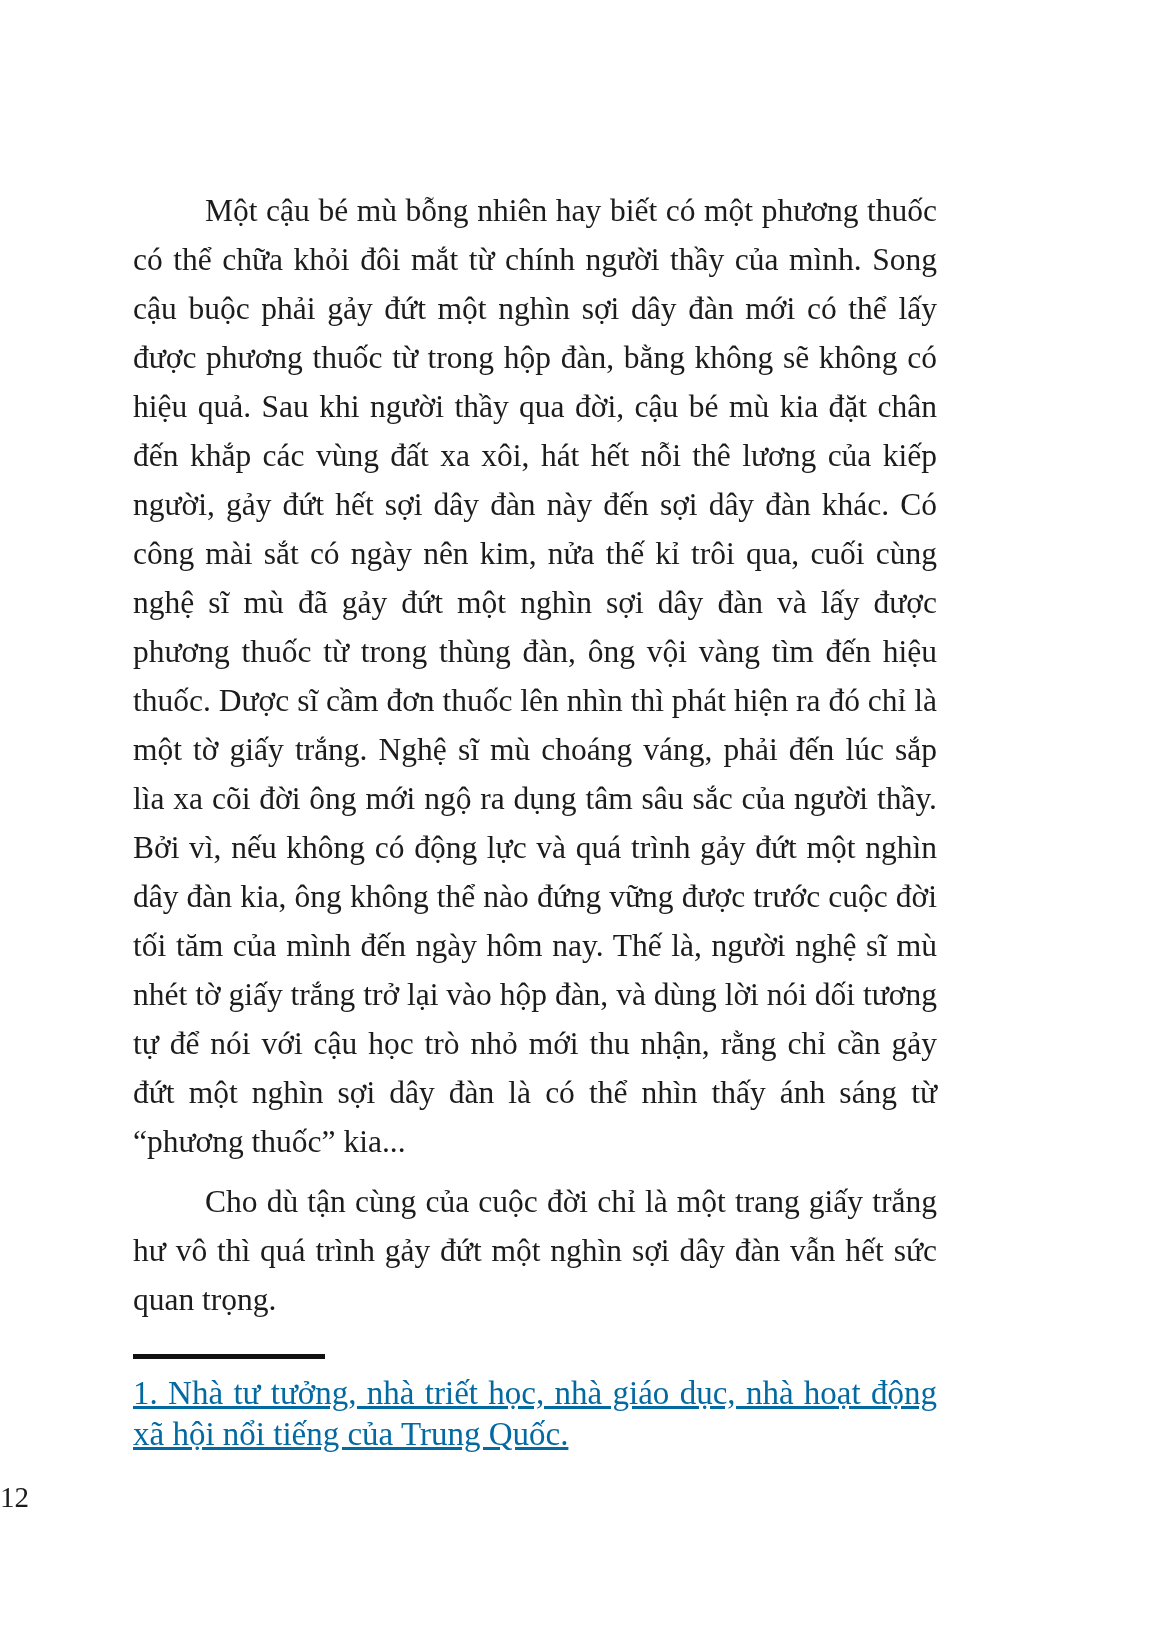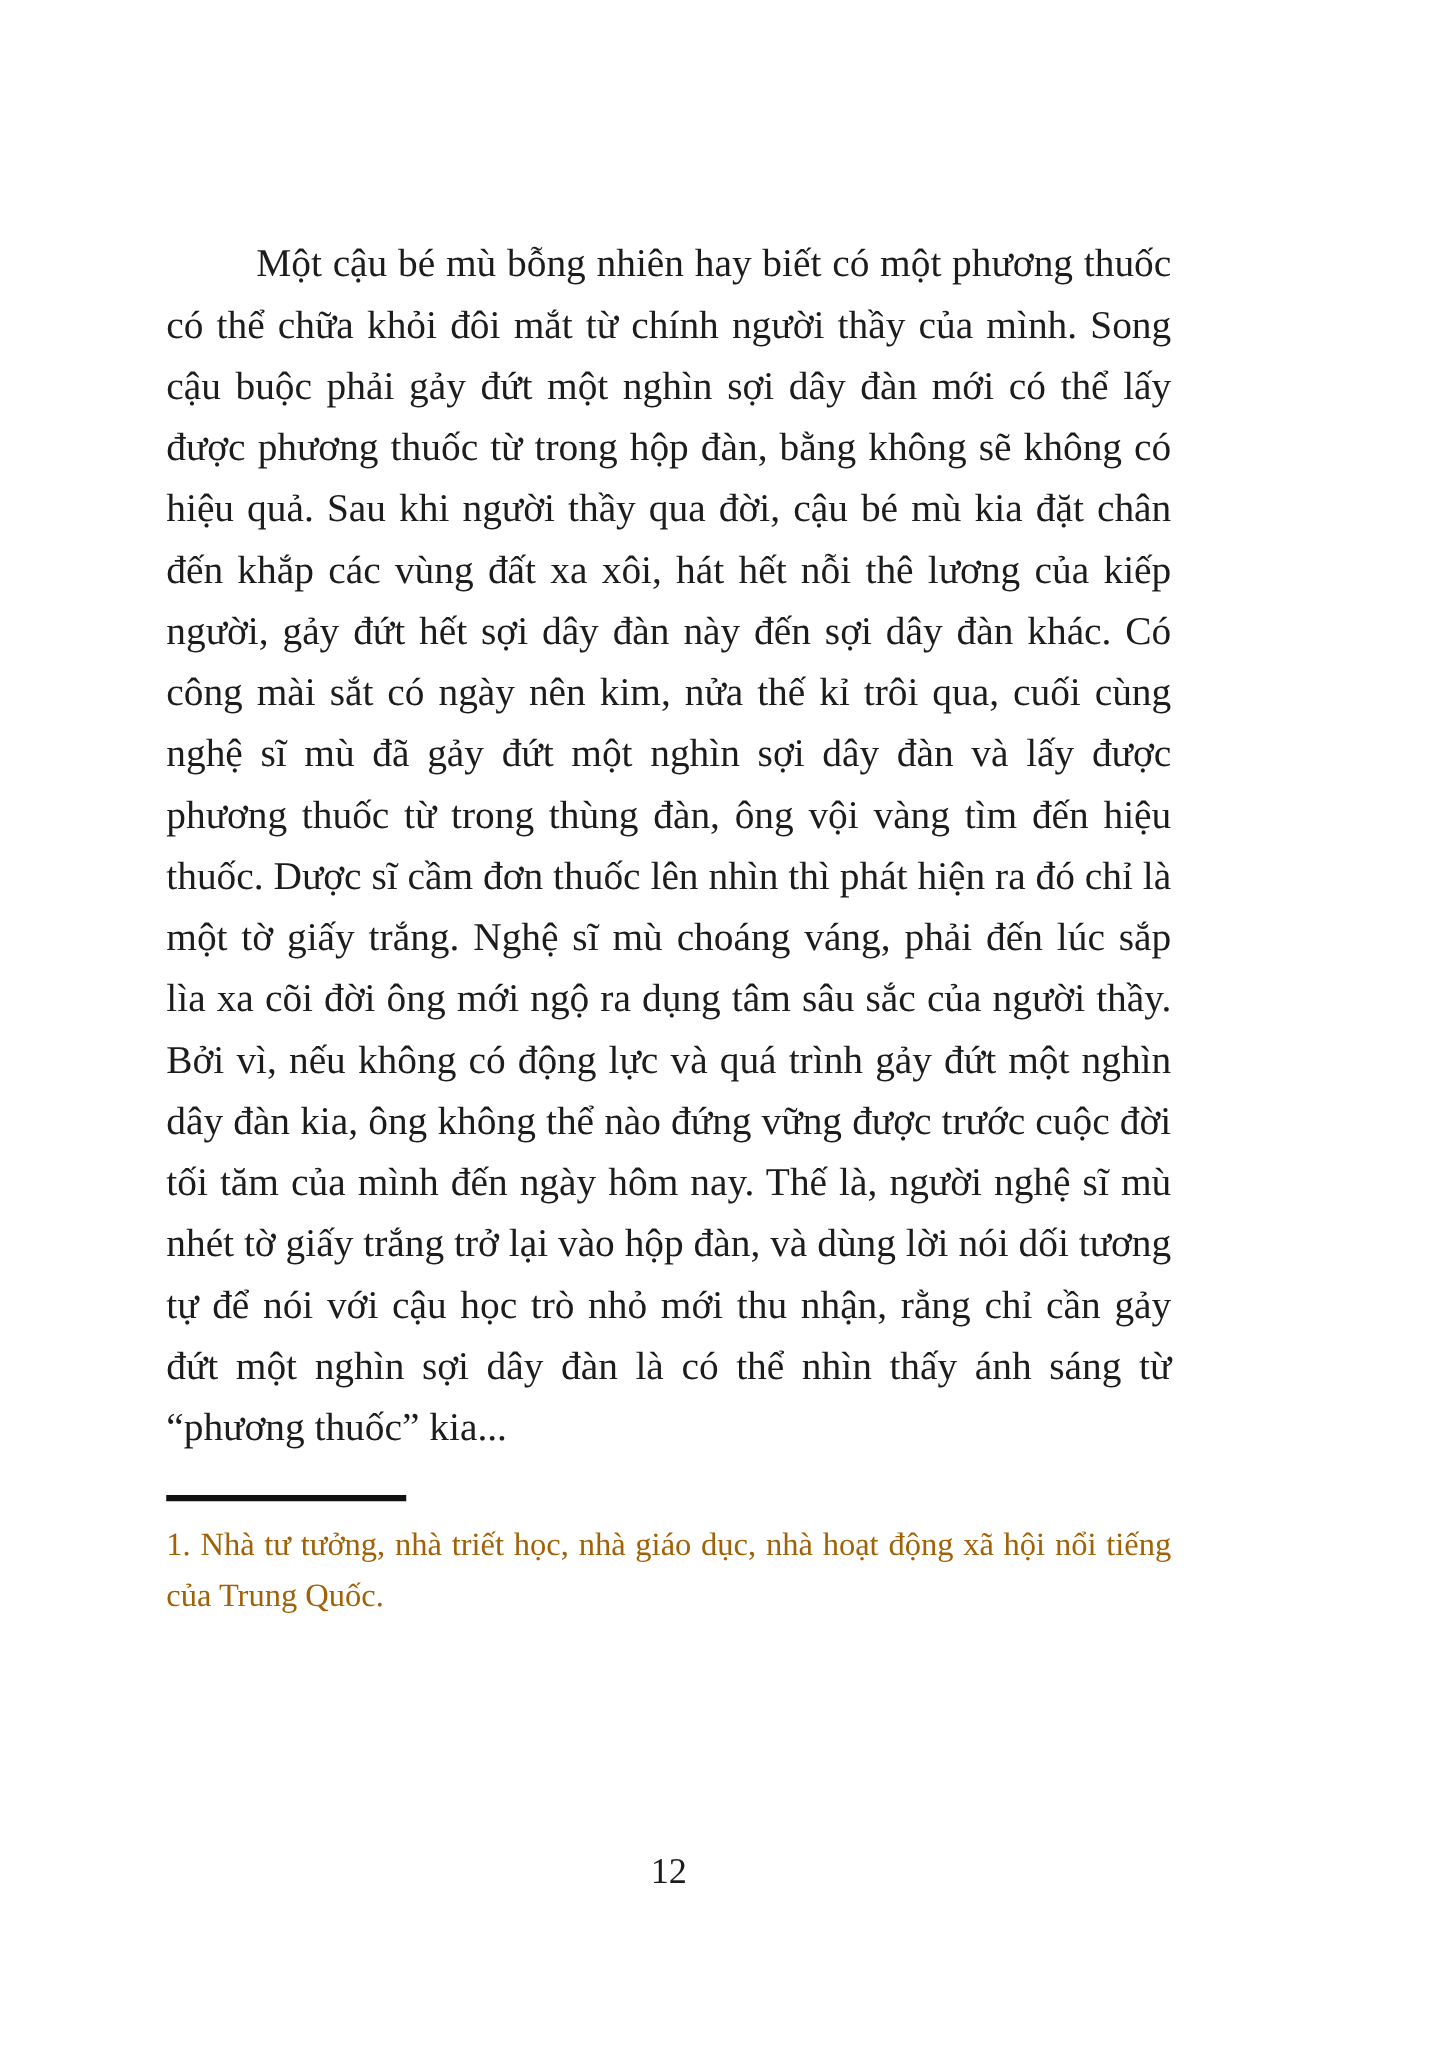--- a/index.html
+++ b/index.html
@@ -38,43 +38,44 @@
   .footnote-area {
     margin-top: 30px;
   }
   .footnote-rule {
     width: 192px;
     height: 5px;
     background: #111111;
     margin-bottom: 14px;
   }
   .footnote {
-    font-size: 26px;
+    font-size: 33px;
     line-height: 41px;
     text-align: justify;
-    color: #a16207;
+    color: #0369a1;
+    text-decoration: underline;
   }
   .page-number {
     position: absolute;
     bottom: 132px;
     left: 0;
     width: 100%;
-    text-align: center;
     font-size: 29px;
     color: #1c1c1c;
   }
 </style>
 </head>
 <body>
 
 <div class="book-page">
 
   <div class="text-block">
     <p>Một cậu bé mù bỗng nhiên hay biết có một phương thuốc có thể chữa khỏi đôi mắt từ chính người thầy của mình. Song cậu buộc phải gảy đứt một nghìn sợi dây đàn mới có thể lấy được phương thuốc từ trong hộp đàn, bằng không sẽ không có hiệu quả. Sau khi người thầy qua đời, cậu bé mù kia đặt chân đến khắp các vùng đất xa xôi, hát hết nỗi thê lương của kiếp người, gảy đứt hết sợi dây đàn này đến sợi dây đàn khác. Có công mài sắt có ngày nên kim, nửa thế kỉ trôi qua, cuối cùng nghệ sĩ mù đã gảy đứt một nghìn sợi dây đàn và lấy được phương thuốc từ trong thùng đàn, ông vội vàng tìm đến hiệu thuốc. Dược sĩ cầm đơn thuốc lên nhìn thì phát hiện ra đó chỉ là một tờ giấy trắng. Nghệ sĩ mù choáng váng, phải đến lúc sắp lìa xa cõi đời ông mới ngộ ra dụng tâm sâu sắc của người thầy. Bởi vì, nếu không có động lực và quá trình gảy đứt một nghìn dây đàn kia, ông không thể nào đứng vững được trước cuộc đời tối tăm của mình đến ngày hôm nay. Thế là, người nghệ sĩ mù nhét tờ giấy trắng trở lại vào hộp đàn, và dùng lời nói dối tương tự để nói với cậu học trò nhỏ mới thu nhận, rằng chỉ cần gảy đứt một nghìn sợi dây đàn là có thể nhìn thấy ánh sáng từ “phương thuốc” kia...</p>
 
+    <p>Cho dù tận cùng của cuộc đời chỉ là một trang giấy trắng hư vô thì quá trình gảy đứt một nghìn sợi dây đàn vẫn hết sức quan trọng.</p>
 
   </div>
 
   <div class="footnote-area">
     <div class="footnote-rule"></div>
     <p class="footnote">1. Nhà tư tưởng, nhà triết học, nhà giáo dục, nhà hoạt động xã hội nổi tiếng của Trung Quốc.</p>
   </div>
 
   <div class="page-number">12</div>
 

